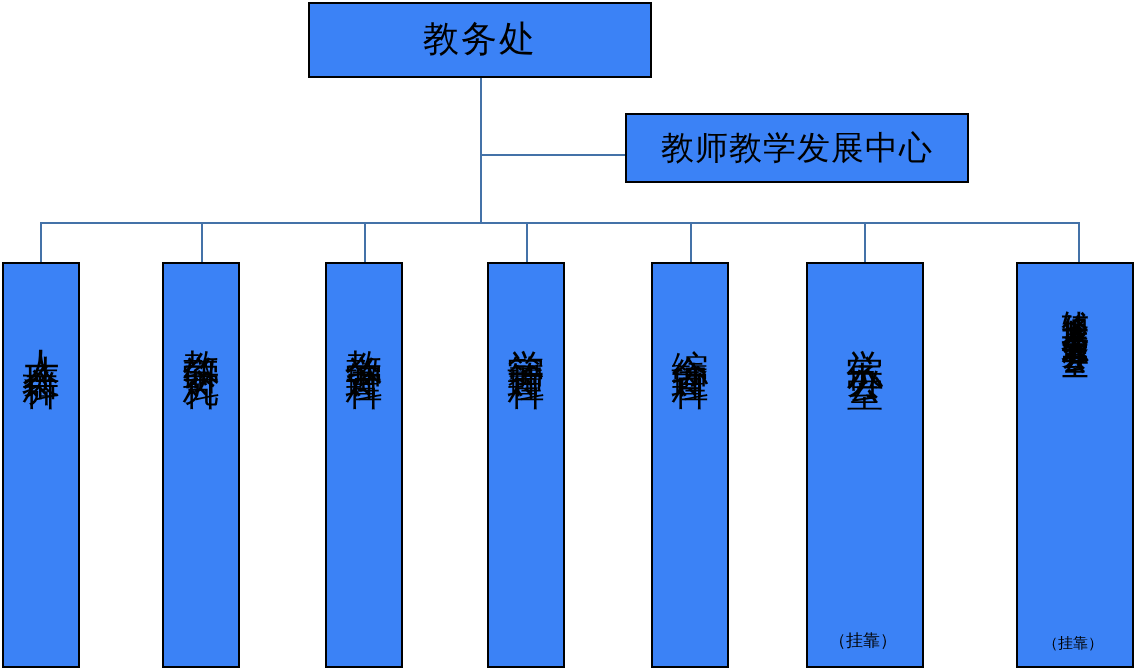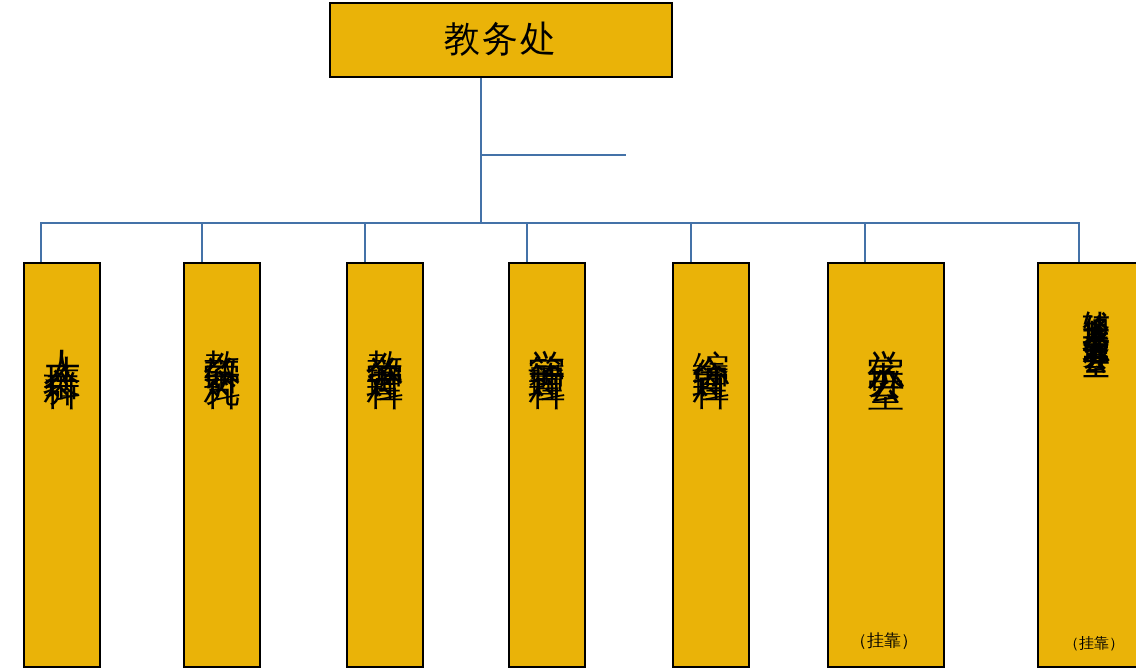--- a/index.html
+++ b/index.html
@@ -12,27 +12,26 @@
     width: 1136px;
     height: 670px;
     background: #ffffff;
     font-family: "Liberation Serif", serif;
     overflow: hidden;
   }
   .node {
     position: absolute;
     box-sizing: border-box;
     border: 2px solid #000000;
-    background: #eab308;
+    background: #3b82f6;
     display: flex;
     flex-direction: column;
     align-items: center;
     justify-content: center;
     color: #000000;
-    margin-left: 21px;
   }
   .node-root {
     font-size: 36px;
     line-height: 1.1;
     letter-spacing: 2px;
   }
   .node-center {
     font-size: 33px;
     line-height: 1.1;
     letter-spacing: 1px;
@@ -93,20 +92,23 @@
   <div class="connector v" style="left:364px; top:222px; height:40px;"></div>
   <div class="connector v" style="left:526px; top:222px; height:40px;"></div>
   <div class="connector v" style="left:690px; top:222px; height:40px;"></div>
   <div class="connector v" style="left:864px; top:222px; height:40px;"></div>
   <div class="connector v" style="left:1078px; top:222px; height:40px;"></div>
 
   <div class="node node-root" style="left:308px; top:2px; width:344px; height:76px;">
     <span>教务处</span>
   </div>
 
+  <div class="node node-center" style="left:625px; top:113px; width:344px; height:70px;">
+    <span>教师教学发展中心</span>
+  </div>
 
   <div class="node node-leaf" style="left:2px; top:262px; width:78px; height:406px;">
     <span class="vlabel">人才培养科</span>
   </div>
 
   <div class="node node-leaf" style="left:162px; top:262px; width:78px; height:406px;">
     <span class="vlabel">教学研究科</span>
   </div>
 
   <div class="node node-leaf" style="left:325px; top:262px; width:78px; height:406px;">

